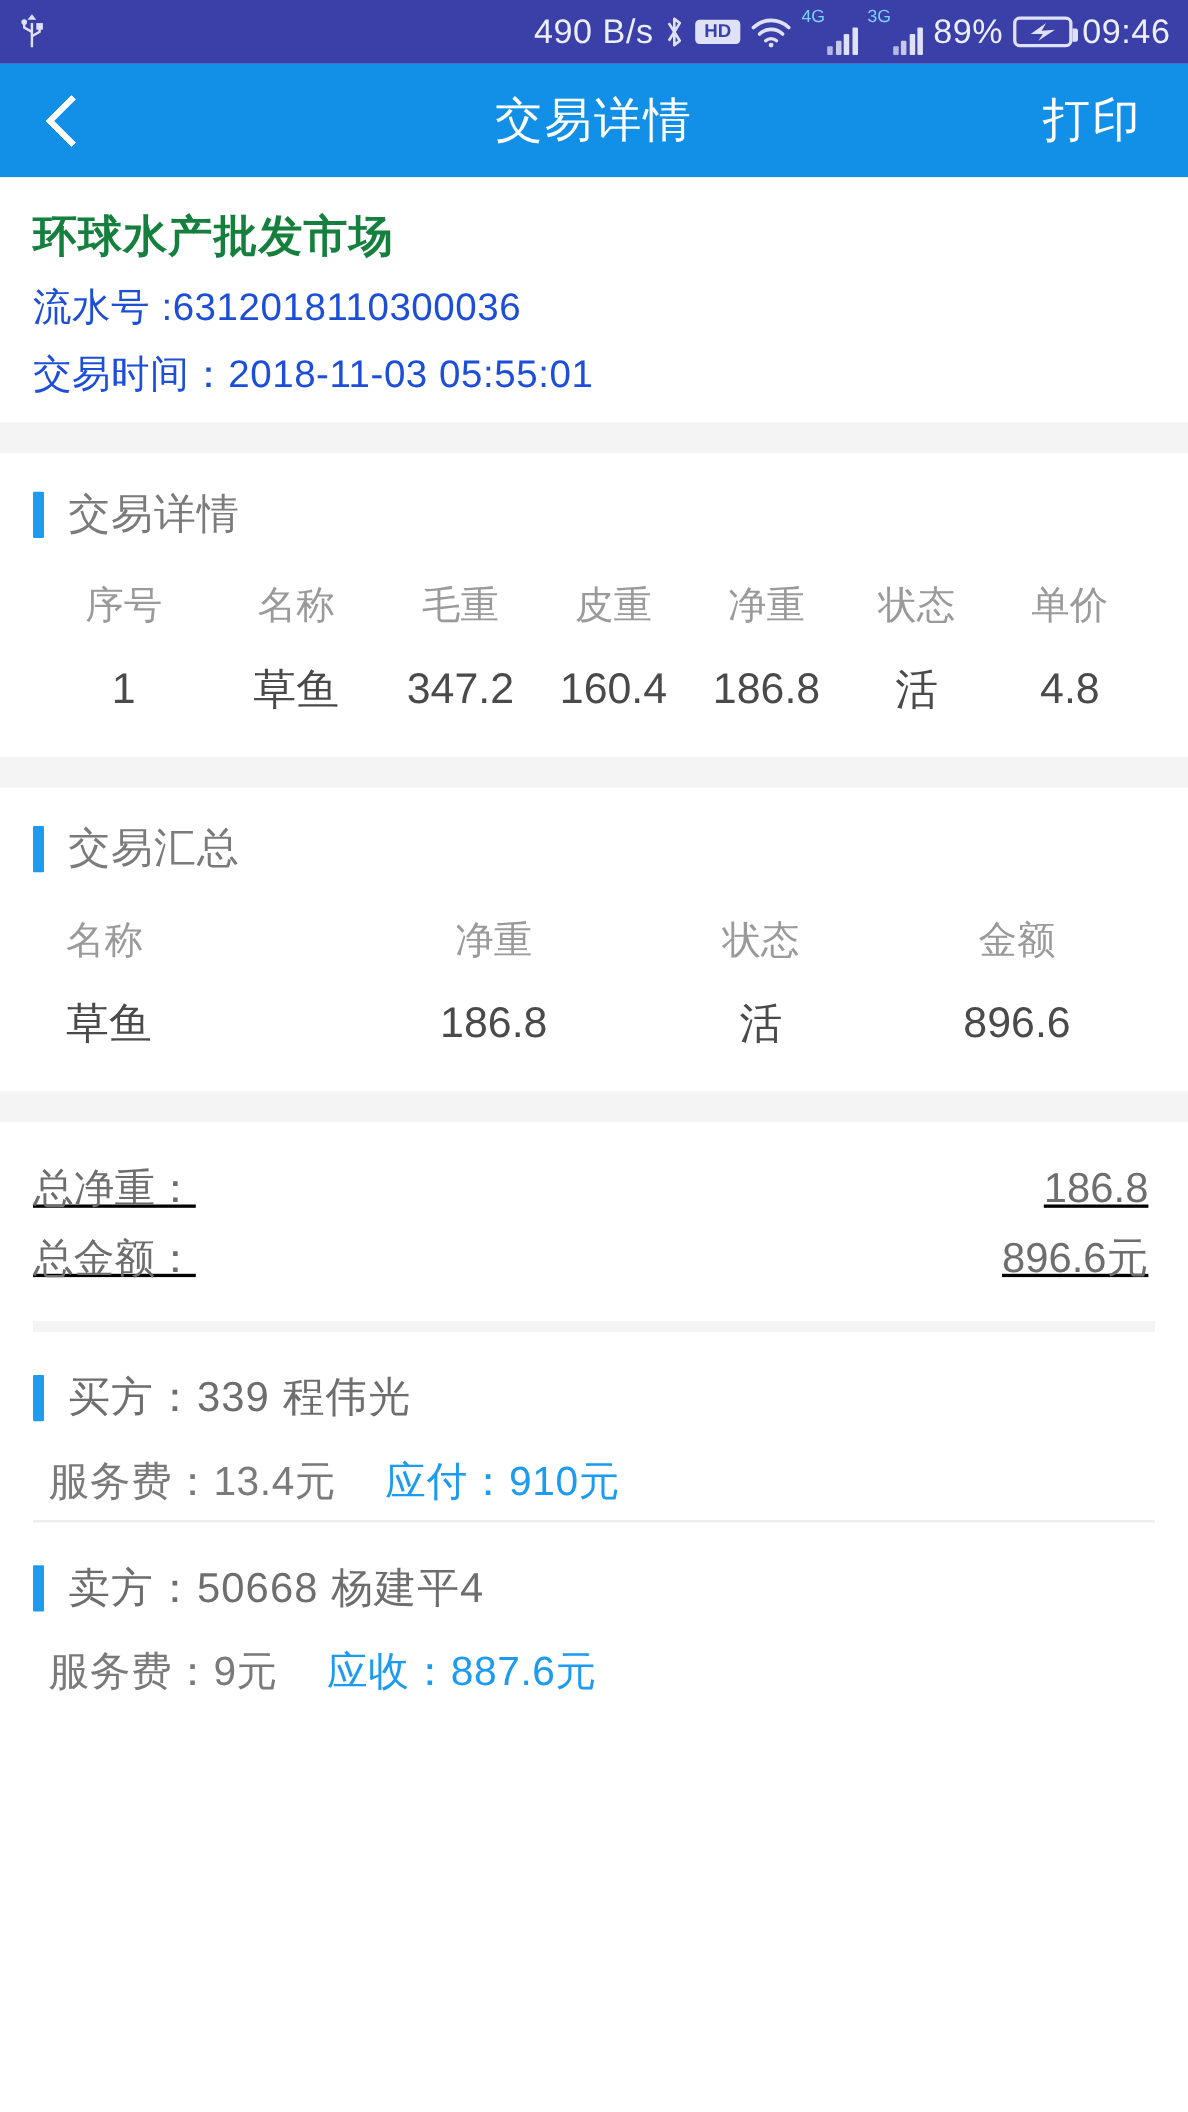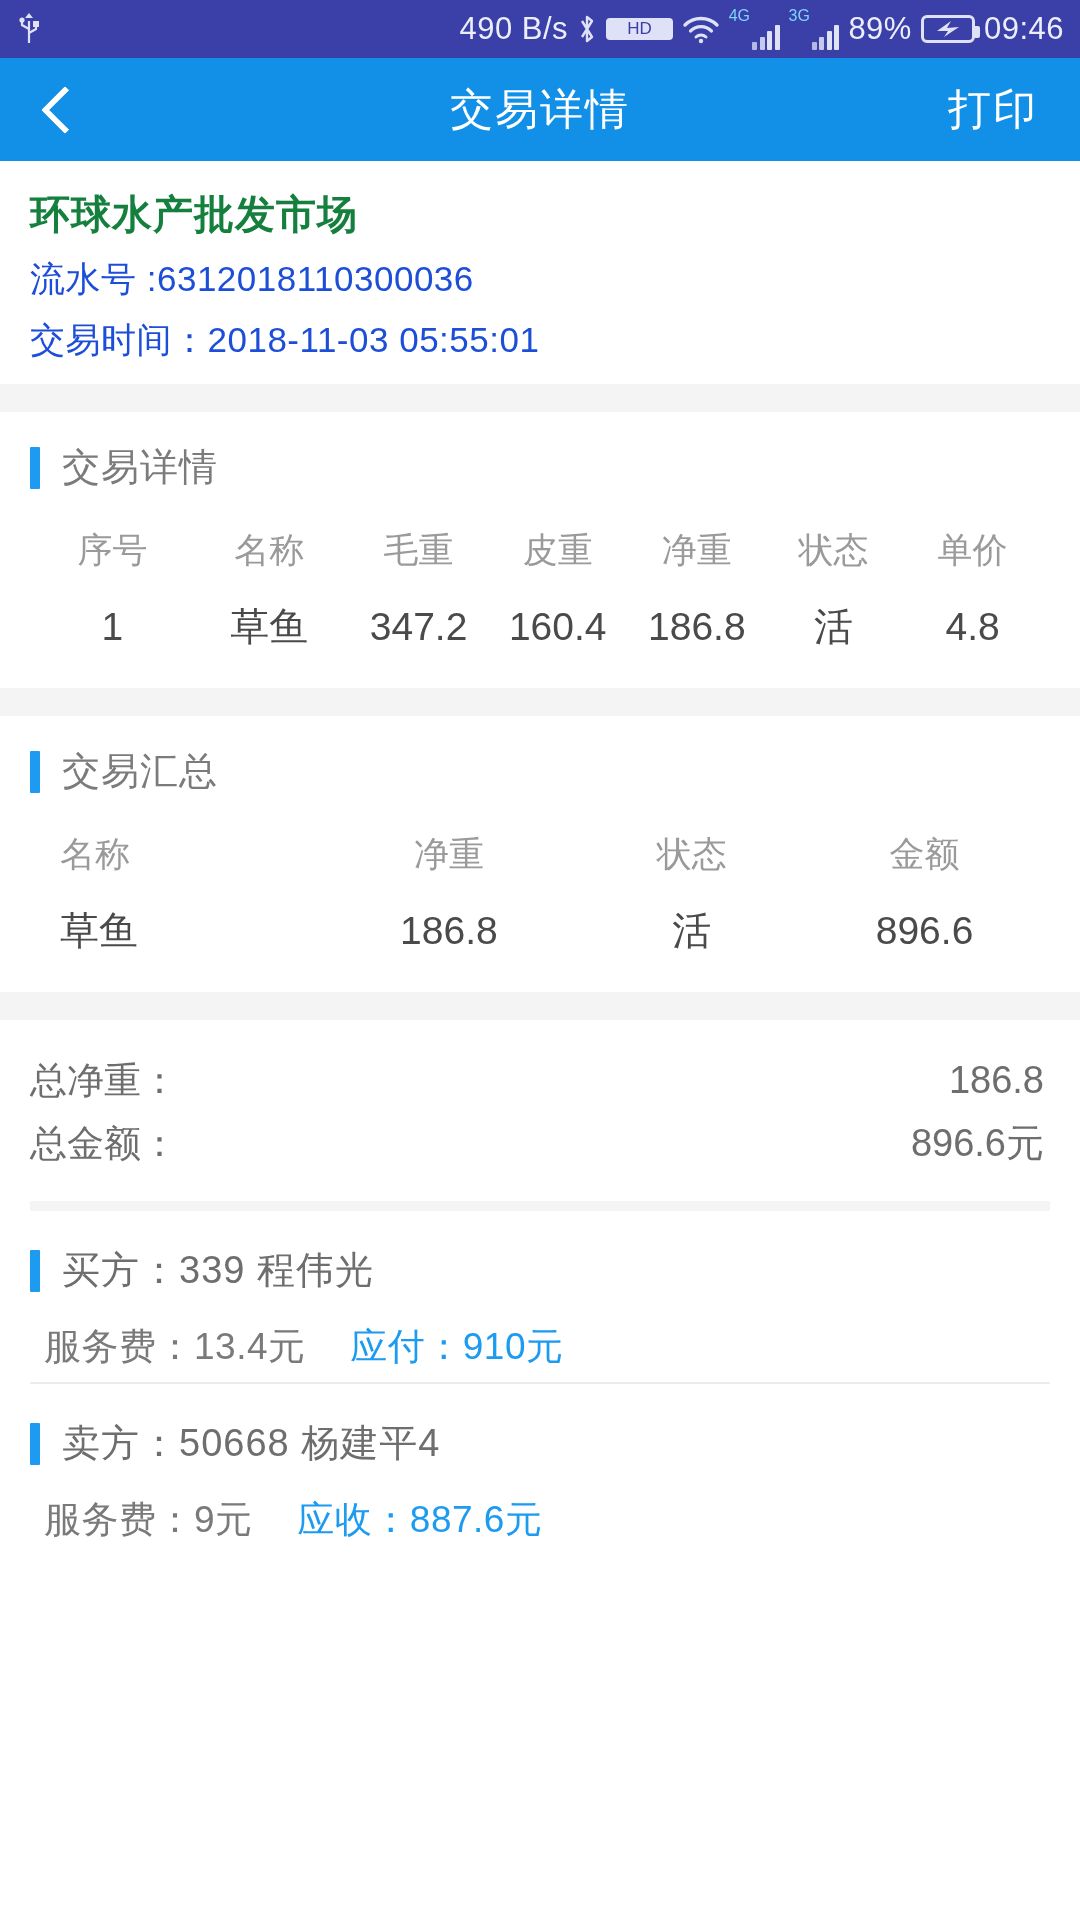--- a/index.html
+++ b/index.html
@@ -15,22 +15,22 @@
   .statusbar{
     height:58px; background:#3b3fa8;
     display:flex; align-items:center;
     padding:0 16px; color:#e8eaf6;
   }
   .sb-left{ display:flex; align-items:center; gap:10px; flex:0 0 auto; }
   .sb-right{ margin-left:auto; display:flex; align-items:center; gap:9px; }
   .sb-text{ font-size:31px; letter-spacing:.5px; color:#eceefb; white-space:nowrap;}
   .sb-ico{ display:inline-flex; align-items:center; }
   .hd-badge{
-    font-size:17px; font-weight:normal; color:#3b3fa8; background:#dfe2f7;
-    border-radius:4px; padding:1px 21px; line-height:1.15;
+    font-size:17px; font-weight:bold; color:#3b3fa8; background:#dfe2f7;
+    border-radius:4px; padding:1px 8px; line-height:1.15;
   }
   .net-wrap{ display:flex; align-items:flex-end; gap:2px; }
   .net-g{ font-size:16px; color:#7dd3fc; line-height:1; margin-bottom:26px;}
   .bars{ display:flex; align-items:flex-end; gap:2.5px; height:28px;}
   .bars i{ width:5px; background:#dfe2f7; display:block; border-radius:1px;}
   .bars i:nth-child(1){height:8px; opacity:.75;}
   .bars i:nth-child(2){height:13px; opacity:.85;}
   .bars i:nth-child(3){height:19px;}
   .bars i:nth-child(4){height:25px;}
   .battery{
@@ -93,21 +93,21 @@
   .detail-tbl th:nth-child(5),.detail-tbl td:nth-child(5){ width:14%; }
   .detail-tbl th:nth-child(6),.detail-tbl td:nth-child(6){ width:13%; }
   .detail-tbl th:nth-child(7),.detail-tbl td:nth-child(7){ width:14.5%; }
 
   .sum-tbl th:nth-child(1),.sum-tbl td:nth-child(1){ width:28%; text-align:left; padding-left:26px;}
   .sum-tbl th:nth-child(2),.sum-tbl td:nth-child(2){ width:26%; }
   .sum-tbl th:nth-child(3),.sum-tbl td:nth-child(3){ width:22%; }
   .sum-tbl th:nth-child(4),.sum-tbl td:nth-child(4){ width:24%; }
 
   
-  .totals{ padding:30px 36px 26px 30px; }
+  .totals{ padding:30px 36px 26px 30px;text-decoration:underline; }
   .total-row{
     display:flex; align-items:baseline; justify-content:space-between;
     font-size:37px; color:#6e6e6e; padding:6px 0;
   }
   .total-val{ font-size:38px; color:#6e6e6e; }
 
   
   .party{ padding:34px 30px 10px 30px; }
   .party-head{ display:flex; align-items:center; }
   .party-title{ font-size:38px; color:#6e6e6e; letter-spacing:1px;}

